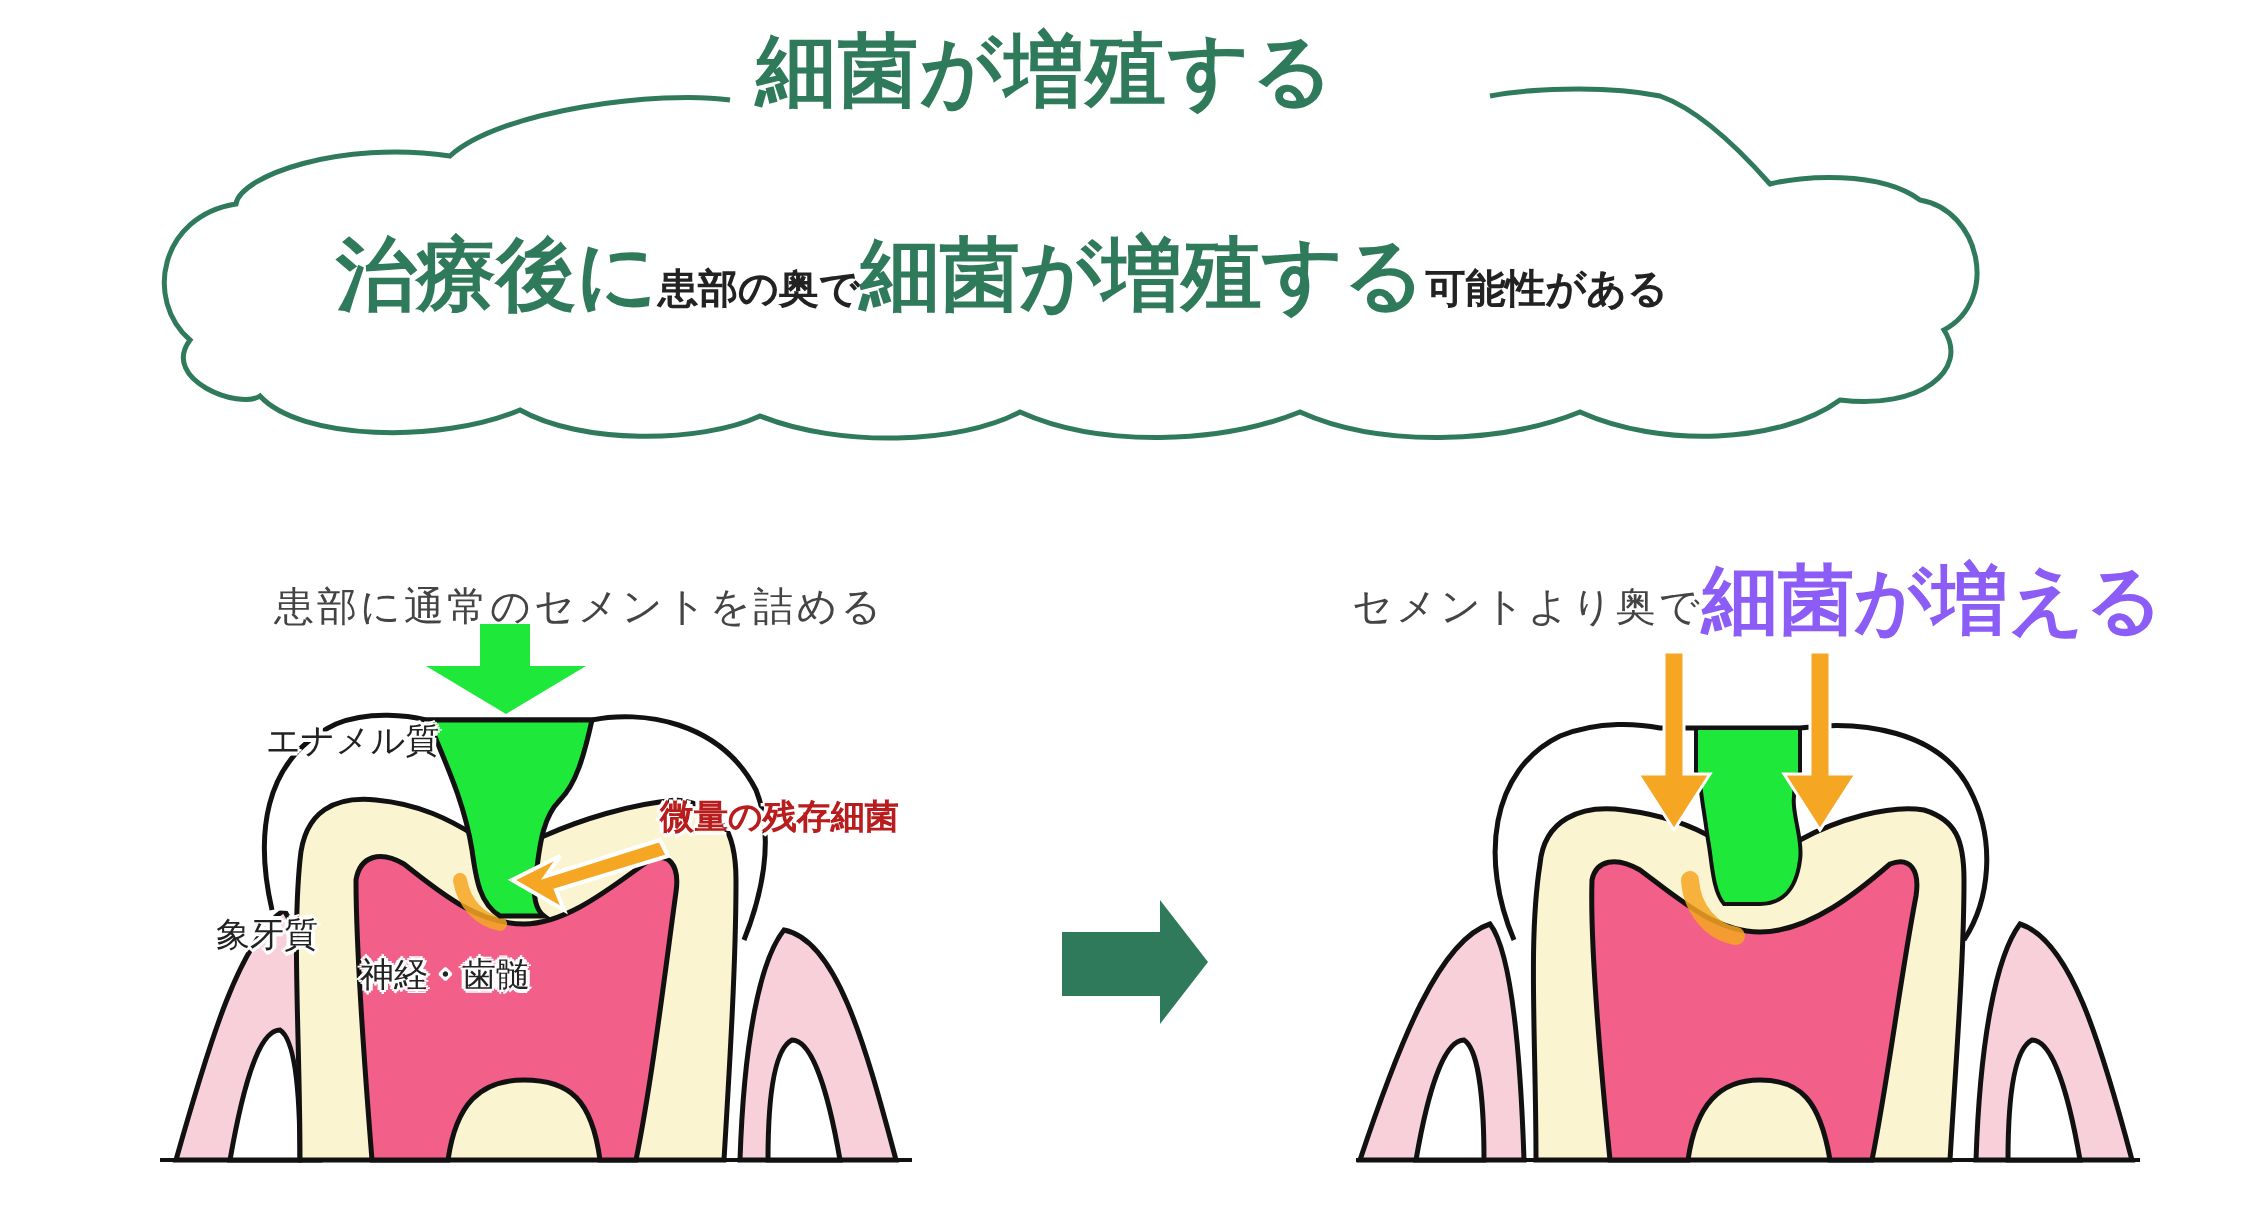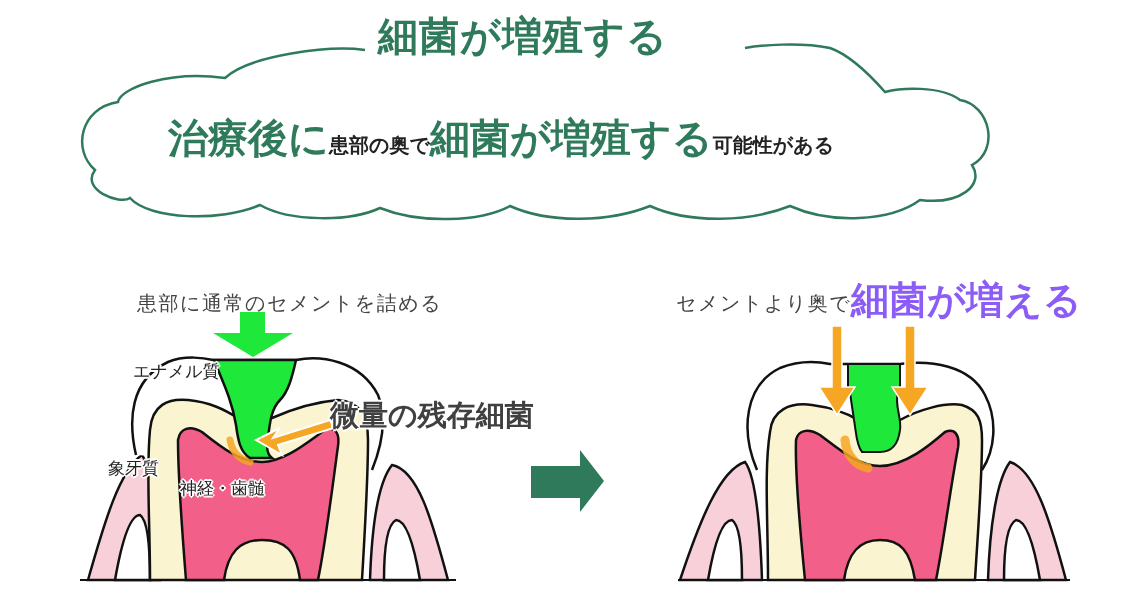--- a/index.html
+++ b/index.html
@@ -6,21 +6,21 @@
   body { width:1130px; height:606px; position:relative; overflow:hidden;
          font-family: "DejaVu Sans", "Liberation Sans", sans-serif; }
   svg.art { position:absolute; left:0; top:0; }
   .t { position:absolute; white-space:nowrap; line-height:1; }
   .title1 { left:378px; top:16px; font-size:40px; font-weight:bold; color:#2f7a5b; letter-spacing:1px; }
   .title2 { left:168px; top:118px; color:#2f7a5b; font-weight:bold; }
   .title2 .big { font-size:40px; }
   .title2 .small { font-size:20px; color:#222;margin-top:13px; }
   .cap { font-size:20px; color:#444; letter-spacing:1.5px;margin-left:46px; }
   .lbl { font-size:17px; color:#222; text-shadow: -2px 0 #fff, 2px 0 #fff, 0 -2px #fff, 0 2px #fff, -1px -1px #fff, 1px 1px #fff, -1px 1px #fff, 1px -1px #fff; }
-  .orange { font-size:29px; font-weight:bold; color:#404040; text-shadow: -2px 0 #fff, 2px 0 #fff, 0 -2px #fff, 0 2px #fff; }
+  .orange { font-size:17px; font-weight:bold; color:#b91c1c; text-shadow: -2px 0 #fff, 2px 0 #fff, 0 -2px #fff, 0 2px #fff; }
   .bigg { font-size:38px; font-weight:bold; color:#8b5cf6; }
 </style>
 </head>
 <body>
 
 <svg class="art" width="1130" height="606" viewBox="0 0 1130 606">
 
   <path d="M365,50 C330,45 250,55 225,78 C170,70 120,88 118,102 C80,108 72,150 95,170 C80,190 120,205 130,198 C150,220 220,222 260,205 C290,222 350,222 380,208 C420,224 480,222 510,206 C550,224 610,222 650,206 C690,224 750,222 790,206 C830,224 890,222 920,200 C960,205 985,185 972,165 C1000,150 990,105 960,100 C940,85 900,88 885,92 C870,75 850,55 830,48 C800,42 760,45 745,48" fill="none" stroke="#2f7a5b" stroke-width="2.5"></path>
 
   <g>

